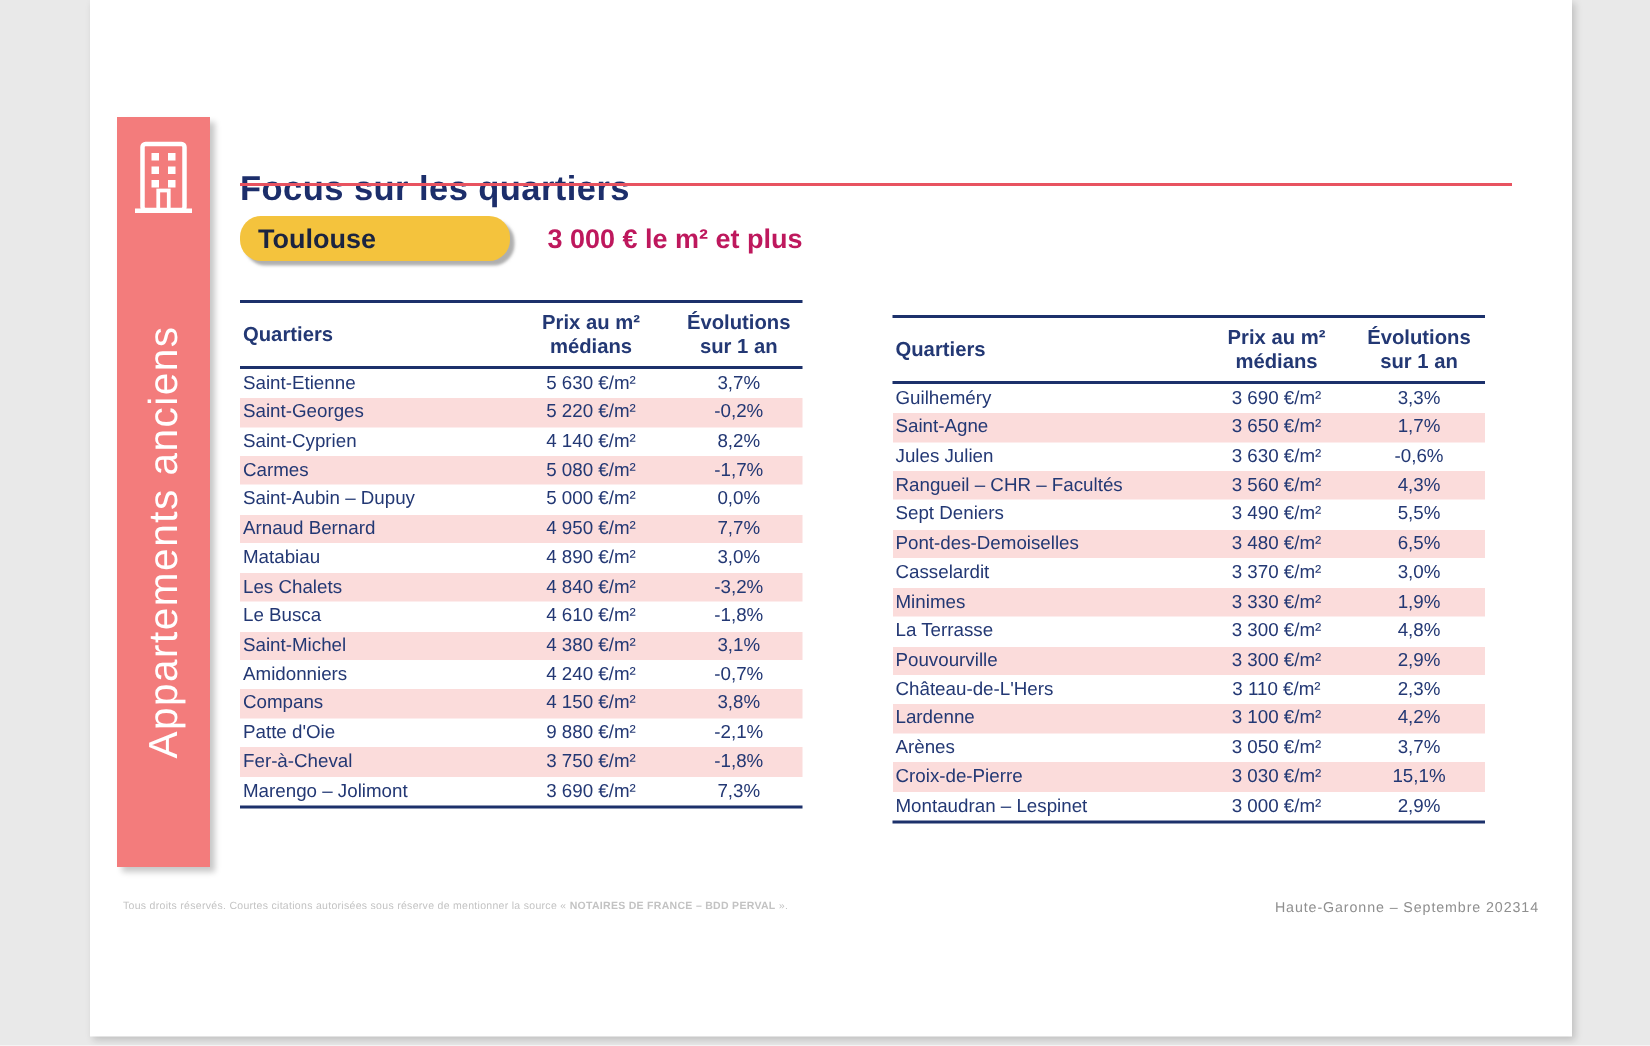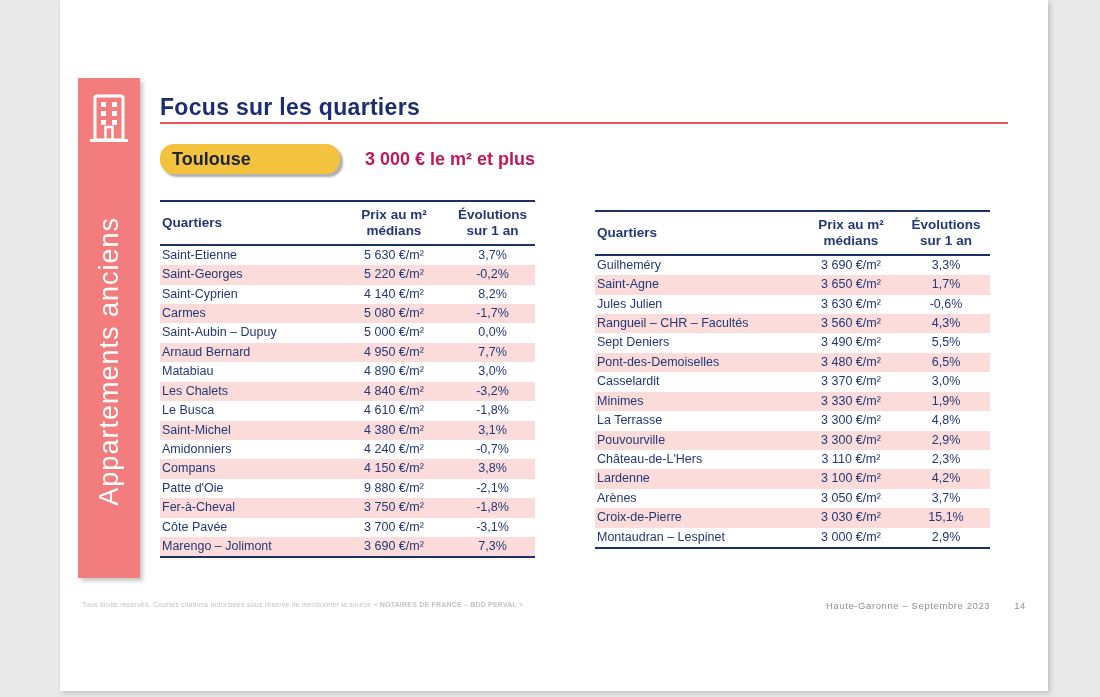--- a/index.html
+++ b/index.html
@@ -36,21 +36,21 @@
     writing-mode: vertical-rl;
     transform: rotate(180deg);
     color: #ffffff;
     font-size: 27px;
     letter-spacing: 1px;
     white-space: nowrap;
   }
   
   .page-title {
     position: absolute;
-    left: 100px; top: 94px;
+    left: 100px; top: 112px;
     font-size: 23px; font-weight: bold;
     color: #1c2e6b;
     letter-spacing: 0.3px;
   }
   .title-underline {
     position: absolute;
     left: 100px; top: 122px;
     width: 848px; height: 2px;
     background: #e85360;
   }
@@ -116,21 +116,21 @@
   }
   .footer-legal b { font-weight: bold; }
   .footer-right {
     position: absolute;
     right: 22px; top: 600px;
     font-size: 9.5px;
     color: #8f8f8f;
     letter-spacing: 0.6px;
     white-space: nowrap;
   }
-  .footer-right .pagenum { margin-left: 24px; }
+  .footer-right .pagenum { margin-left: 0; }
 </style>
 </head>
 <body>
 
 <div class="page">
 
   <div class="sidebar">
     <div class="icon-wrap">
       <svg width="44" height="56" viewBox="0 0 44 56" fill="none">
         <rect x="8" y="3" width="28" height="44" rx="2" stroke="#ffffff" stroke-width="3"></rect>
@@ -234,25 +234,20 @@
           <td>Patte d'Oie</td>
           <td>9 880 €/m²</td>
           <td>-2,1%</td>
         </tr>
         <tr>
           <td>Fer-à-Cheval</td>
           <td>3 750 €/m²</td>
           <td>-1,8%</td>
         </tr>
         <tr>
-          <td>Côte Pavée</td>
-          <td>3 700 €/m²</td>
-          <td>-3,1%</td>
-        </tr>
-        <tr>
           <td>Marengo – Jolimont</td>
           <td>3 690 €/m²</td>
           <td>7,3%</td>
         </tr>
       </tbody>
   </table>
 
   <table class="table-right">
     <colgroup>
         <col class="c-name">

